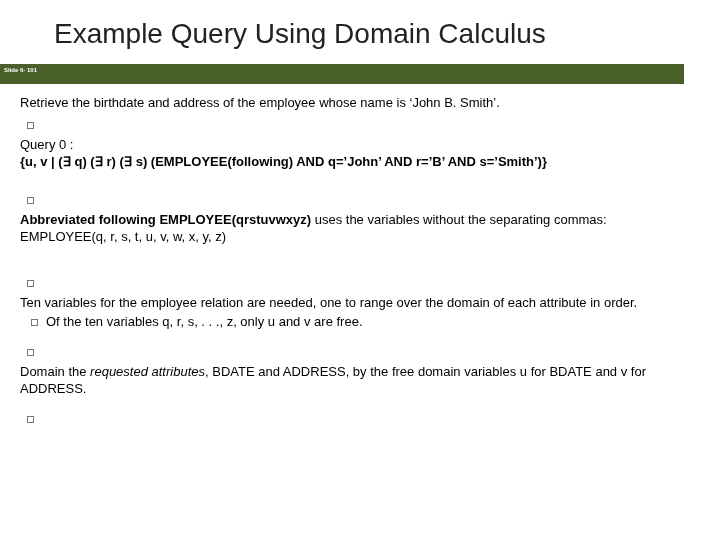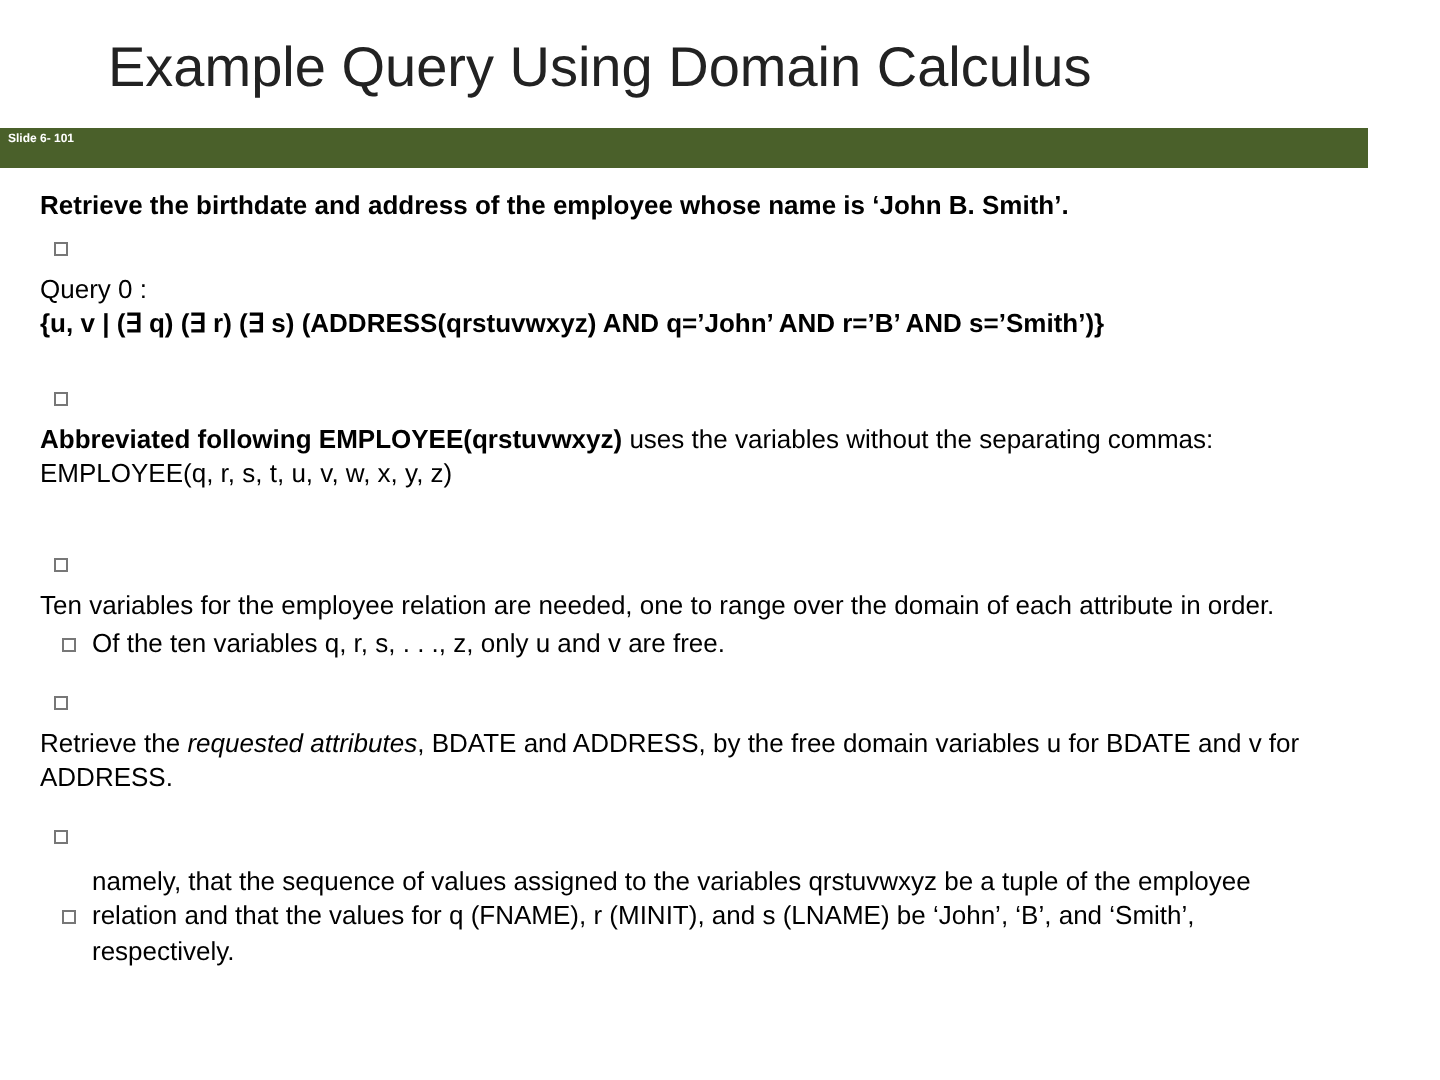--- a/index.html
+++ b/index.html
@@ -2,25 +2,25 @@
 <html><head>
 <meta charset="utf-8">
 <style>
   * { margin: 0; padding: 0; box-sizing: border-box; }
   html, body { width: 720px; height: 540px; font-family: Arial, Helvetica, sans-serif; background: #fff; color: #000; }
   .slide { width: 684px; height: 540px; display: flex; flex-direction: column; }
   .title { font-size: 28px; font-weight: 400; padding: 18px 0 14px 54px; color: #222; }
   .bar { width: 100%; height: 20px; background: #4a602a; position: relative; }
   .bar-label { position: absolute; left: 4px; top: 3px; font-size: 6px; color: #fff; font-weight: bold; line-height: 1.1; }
   .content { padding: 10px 20px 0 20px; font-size: 13px; line-height: 1.35; }
-  .intro { margin-bottom: 4px; font-weight: bold; }
+  .intro { margin-bottom: 4px; }
   .b1 { display: flex; margin-bottom: 12px; flex-direction: column; }
   .b1 > .mk { width: 20px; flex: 0 0 20px; text-align: center; font-size: 11px; color: #555; padding-top: 2px; }
   .b1 > .txt { flex: 1; }
-  .b2 { display: flex; margin-top: 2px; align-items: center; }
+  .b2 { display: flex; margin-top: 2px; }
   .b2 > .mk { width: 26px; flex: 0 0 26px; text-align: right; padding-right: 8px; font-size: 11px; color: #555; padding-top: 2px; }
   .b2 > .txt { flex: 1; }
   .bold { font-weight: bold; }
   .italic { font-style: italic; }
   .gap { height: 8px; }
   .sq { display:inline-block; width:7px; height:7px; border:1px solid #777; margin-top:3px; }
 </style>
 </head>
 <body>
 
@@ -31,21 +31,21 @@
 101</div>
   </div>
   <div class="content">
 
     <div class="intro">Retrieve the birthdate and address of the employee whose name is ‘John B. Smith’.</div>
 
     <div class="b1">
       <div class="mk"><span class="sq"></span></div>
       <div class="txt">
         <span>Query 0 :</span><br>
-        <span class="bold">{u, v | (∃ q) (∃ r) (∃ s) (ADDRESS(qrstuvwxyz) AND q=’John’ AND r=’B’ AND s=’Smith’)}</span>
+        <span class="bold">{u, v | (∃ q) (∃ r) (∃ s) (EMPLOYEE(following) AND q=’John’ AND r=’B’ AND s=’Smith’)}</span>
       </div>
     </div>
 
     <div class="gap"></div>
 
     <div class="b1">
       <div class="mk"><span class="sq"></span></div>
       <div class="txt">
         <span class="bold">Abbreviated following EMPLOYEE(qrstuvwxyz)</span><span> uses the variables without the separating commas: EMPLOYEE(q, r, s, t, u, v, w, x, y, z)</span>
       </div>
@@ -61,28 +61,24 @@
         <div class="b2">
           <div class="mk"><span class="sq"></span></div>
           <div class="txt">Of the ten variables q, r, s, . . ., z, only u and v are free.</div>
         </div>
       </div>
     </div>
 
     <div class="b1">
       <div class="mk"><span class="sq"></span></div>
       <div class="txt">
-        <span>Retrieve the </span><span class="italic">requested attributes</span><span>, BDATE and ADDRESS, by the free domain variables u for BDATE and v for ADDRESS.</span>
+        <span>Domain the </span><span class="italic">requested attributes</span><span>, BDATE and ADDRESS, by the free domain variables u for BDATE and v for ADDRESS.</span>
       </div>
     </div>
 
     <div class="b1">
       <div class="mk"><span class="sq"></span></div>
       <div class="txt">
-        <div class="b2">
-          <div class="mk"><span class="sq"></span></div>
-          <div class="txt">namely, that the sequence of values assigned to the variables qrstuvwxyz be a tuple of the employee relation and that the values for q (FNAME), r (MINIT), and s (LNAME) be ‘John’, ‘B’, and ‘Smith’, respectively.</div>
-        </div>
       </div>
     </div>
 
   </div>
 </div>
 
 </body></html>

